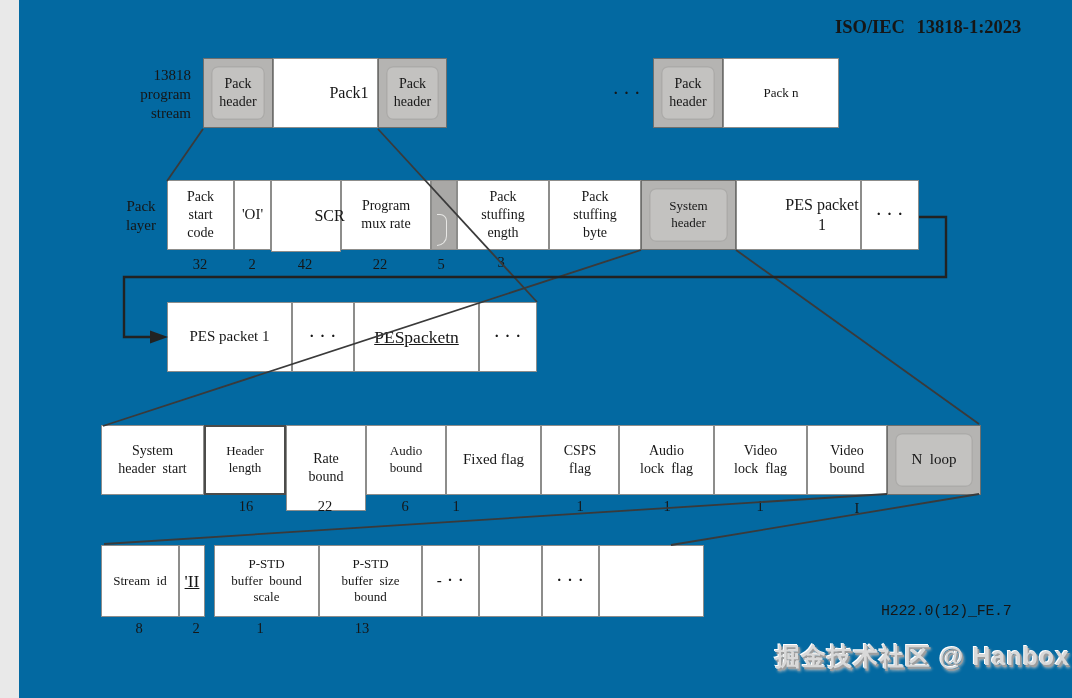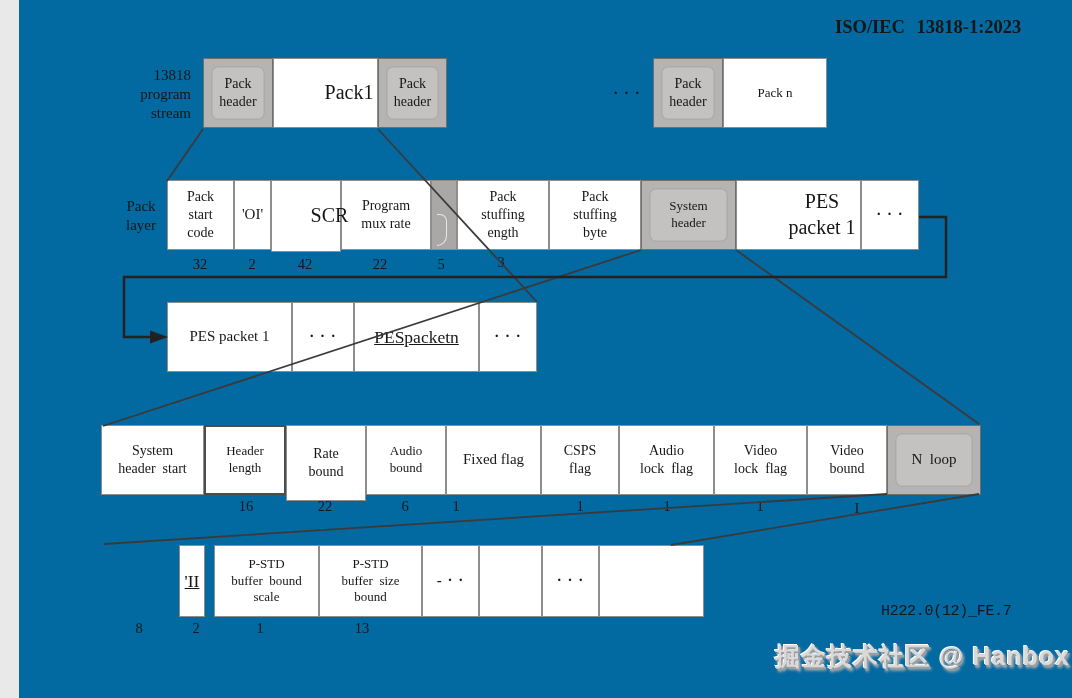--- a/index.html
+++ b/index.html
@@ -10,21 +10,21 @@
        font-size:14px;line-height:1.28;}
   .box-label{white-space:pre-line;position:relative;z-index:2;}
   .shaded{background:#b5b4b2;border-color:#6f6f6d;}
   .shaded::before{content:"";position:absolute;inset:7px;background:#c3c2c0;
        border-radius:7px;box-shadow:inset 0 0 0 1.5px #acaba9;z-index:1;}
   .reserved{background:#a9a8a6;border-color:#8d8d8b;}
   .dark{border:2px solid #4c4c4a;}
   .noborder{border:none;background:transparent;}
   .sm{font-size:13px;}
   .md{font-size:15px;}
-  .lg{font-size:20px;padding-left:47px;}
+  .lg{font-size:16px;padding-left:47px;}
   .xl{font-size:17.5px;text-decoration:underline;}
   .dots{font-size:15px;font-weight:bold;letter-spacing:1px;}
   .side-label{position:absolute;white-space:pre-line;font-size:15px;line-height:1.25;}
   .bw{position:absolute;width:30px;margin-left:-15px;text-align:center;font-size:14.5px;}
   #iso-header{position:absolute;left:816px;top:17px;font-size:18.5px;font-weight:bold;word-spacing:7px;}
   #caption{position:absolute;left:350px;top:662px;font-size:17.5px;font-weight:bold;word-spacing:6px;}
   #figure-code{position:absolute;left:862px;top:603px;font-family:Liberation Mono, monospace;
        font-size:15px;letter-spacing:-0.3px;}
   #watermark{position:absolute;left:756px;top:640px;font-family:"Liberation Sans","DejaVu Sans",sans-serif;
        font-size:25px;font-weight:bold;color:#d9d9d9;letter-spacing:1px;
@@ -55,21 +55,21 @@
     <span class="box-label">Pack
 header</span>
     </div>
   <div class="box noborder dots" style="left:583px;top:76px;width:50px;height:36px">
     <span class="box-label">· · ·</span>
     </div>
   <div class="box shaded" style="left:634px;top:58px;width:70px;height:70px">
     <span class="box-label">Pack
 header</span>
     </div>
-  <div class="box sm" style="left:704px;top:58px;width:104px;height:70px">
+  <div class="box sm" style="left:704px;top:58px;width:116px;height:70px">
     <span class="box-label">Pack n</span>
     </div>
 
   <div class="side-label" style="left:98px;top:197px;width:48px;text-align:center;">Pack
 layer</div>
 
   <div class="box" style="left:148px;top:180px;width:67px;height:70px">
     <span class="box-label">Pack
 start
 code</span>
@@ -130,21 +130,21 @@
     </div>
 
   <div class="box" style="left:82px;top:425px;width:103px;height:70px">
     <span class="box-label">System
 header &nbsp;start</span>
     </div>
   <div class="box dark sm" style="left:185px;top:425px;width:82px;height:70px">
     <span class="box-label">Header
 length</span>
     </div>
-  <div class="box" style="left:267px;top:425px;width:80px;height:76px">
+  <div class="box" style="left:267px;top:425px;width:80px;height:86px">
     <span class="box-label">Rate
 bound</span>
     </div>
   <div class="box sm" style="left:347px;top:425px;width:80px;height:70px">
     <span class="box-label">Audio
 bound</span>
     </div>
   <div class="box" style="left:522px;top:425px;width:78px;height:70px">
     <span class="box-label">CSPS
 flag</span>
@@ -170,20 +170,23 @@
 
   <span class="bw" style="left:227px;top:498px">16</span>
   <span class="bw" style="left:306px;top:498px">22</span>
   <span class="bw" style="left:386px;top:498px">6</span>
   <span class="bw" style="left:437px;top:498px">1</span>
   <span class="bw" style="left:561px;top:498px">1</span>
   <span class="bw" style="left:648px;top:498px">1</span>
   <span class="bw" style="left:741px;top:498px">1</span>
   <span class="bw" style="left:838px;top:500px">I</span>
 
+  <div class="box sm" style="left:82px;top:545px;width:78px;height:72px">
+    <span class="box-label">Stream &nbsp;id</span>
+    </div>
   <div class="box xl" style="left:160px;top:545px;width:26px;height:72px">
     <span class="box-label">'II</span>
     </div>
   <div class="box sm" style="left:195px;top:545px;width:105px;height:72px">
     <span class="box-label">P-STD
 buffer &nbsp;bound
 scale</span>
     </div>
   <div class="box sm" style="left:300px;top:545px;width:103px;height:72px">
     <span class="box-label">P-STD

